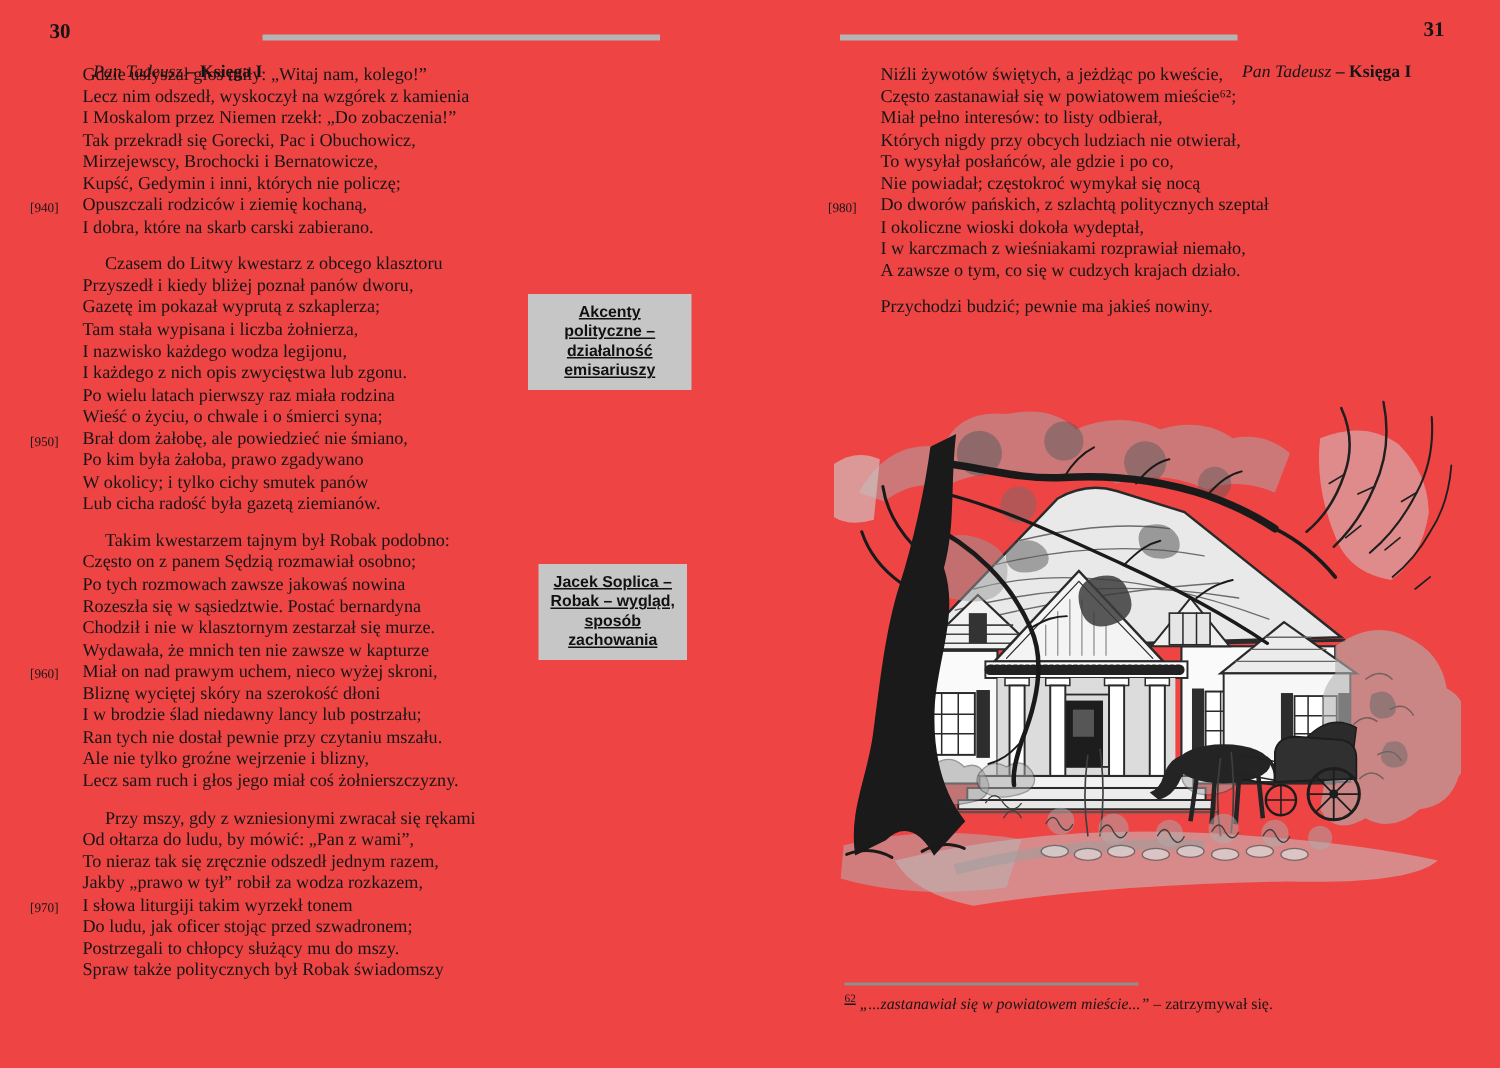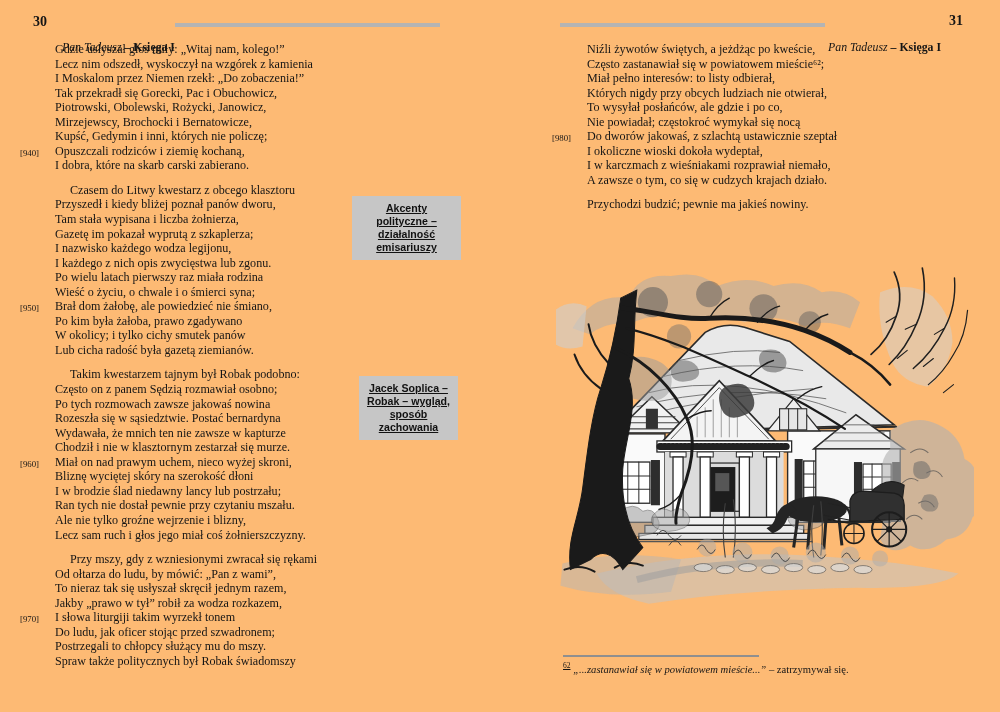--- a/index.html
+++ b/index.html
@@ -1,16 +1,16 @@
 <!DOCTYPE html>
 <html lang="pl"><head>
 <meta charset="utf-8">
 <style>
   html,body{margin:0;padding:0;background:#ffffff;}
-  .spread{position:relative;width:1000px;height:712px;background:#fdba74;
+  .spread{position:relative;width:1000px;height:712px;background:#ef4444;
           font-family:"Liberation Serif",serif;color:#151515;overflow:hidden;}
   .page{position:absolute;top:0;width:500px;height:712px;}
   .page-left{left:0;}
   .page-right{left:500px;}
 
   
   .pgnum{position:absolute;font-weight:bold;font-size:14px;}
   .runtitle{position:absolute;font-size:11.8px;white-space:nowrap;margin-top:23px;}
   .runtitle .it{font-style:italic;}
   .runtitle .bd{font-weight:bold;}
@@ -52,58 +52,57 @@
       <span class="bd">– Księga I</span>
     </span>
     <div class="hrule" style="left:175px;top:23px;width:265px"></div>
 
     <div class="poem" id="poem-left" style="left:20px;top:42px;width:360px">
         <div class="stanza">
           <div class="line"><span class="t">Gdzie usłyszał głos miły: „Witaj nam, kolego!”</span></div>
           <div class="line"><span class="t">Lecz nim odszedł, wyskoczył na wzgórek z kamienia</span></div>
           <div class="line"><span class="t">I Moskalom przez Niemen rzekł: „Do zobaczenia!”</span></div>
           <div class="line"><span class="t">Tak przekradł się Gorecki, Pac i Obuchowicz,</span></div>
-          <div class="line"><span class="t">Piotrowski, Obolewski, Rożycki, Janowicz,</span></div>
           <div class="line"><span class="t">Mirzejewscy, Brochocki i Bernatowicze,</span></div>
           <div class="line"><span class="t">Kupść, Gedymin i inni, których nie policzę;</span></div>
           <div class="line"><span class="num">[940]</span><span class="t">Opuszczali rodziców i ziemię kochaną,</span></div>
           <div class="line"><span class="t">I dobra, które na skarb carski zabierano.</span></div>
         </div>
         <div class="stanza">
           <div class="line indent"><span class="t">Czasem do Litwy kwestarz z obcego klasztoru</span></div>
           <div class="line"><span class="t">Przyszedł i kiedy bliżej poznał panów dworu,</span></div>
+          <div class="line"><span class="t">Gazetę im pokazał wyprutą z szkaplerza;</span></div>
           <div class="line"><span class="t">Tam stała wypisana i liczba żołnierza,</span></div>
-          <div class="line"><span class="t">Gazetę im pokazał wyprutą z szkaplerza;</span></div>
           <div class="line"><span class="t">I nazwisko każdego wodza legijonu,</span></div>
           <div class="line"><span class="t">I każdego z nich opis zwycięstwa lub zgonu.</span></div>
           <div class="line"><span class="t">Po wielu latach pierwszy raz miała rodzina</span></div>
           <div class="line"><span class="t">Wieść o życiu, o chwale i o śmierci syna;</span></div>
           <div class="line"><span class="num">[950]</span><span class="t">Brał dom żałobę, ale powiedzieć nie śmiano,</span></div>
           <div class="line"><span class="t">Po kim była żałoba, prawo zgadywano</span></div>
           <div class="line"><span class="t">W okolicy; i tylko cichy smutek panów</span></div>
           <div class="line"><span class="t">Lub cicha radość była gazetą ziemianów.</span></div>
         </div>
         <div class="stanza">
           <div class="line indent"><span class="t">Takim kwestarzem tajnym był Robak podobno:</span></div>
           <div class="line"><span class="t">Często on z panem Sędzią rozmawiał osobno;</span></div>
           <div class="line"><span class="t">Po tych rozmowach zawsze jakowaś nowina</span></div>
           <div class="line"><span class="t">Rozeszła się w sąsiedztwie. Postać bernardyna</span></div>
+          <div class="line"><span class="t">Chodził i nie w klasztornym zestarzał się murze.</span></div>
           <div class="line"><span class="t">Wydawała, że mnich ten nie zawsze w kapturze</span></div>
-          <div class="line"><span class="t">Chodził i nie w klasztornym zestarzał się murze.</span></div>
           <div class="line"><span class="num">[960]</span><span class="t">Miał on nad prawym uchem, nieco wyżej skroni,</span></div>
           <div class="line"><span class="t">Bliznę wyciętej skóry na szerokość dłoni</span></div>
           <div class="line"><span class="t">I w brodzie ślad niedawny lancy lub postrzału;</span></div>
           <div class="line"><span class="t">Ran tych nie dostał pewnie przy czytaniu mszału.</span></div>
           <div class="line"><span class="t">Ale nie tylko groźne wejrzenie i blizny,</span></div>
           <div class="line"><span class="t">Lecz sam ruch i głos jego miał coś żołnierszczyzny.</span></div>
         </div>
         <div class="stanza">
           <div class="line indent"><span class="t">Przy mszy, gdy z wzniesionymi zwracał się rękami</span></div>
           <div class="line"><span class="t">Od ołtarza do ludu, by mówić: „Pan z wami”,</span></div>
-          <div class="line"><span class="t">To nieraz tak się usłyszał skręcił jednym razem,</span></div>
+          <div class="line"><span class="t">To nieraz tak się zręcznie odszedł jednym razem,</span></div>
           <div class="line"><span class="t">Jakby „prawo w tył” robił za wodza rozkazem,</span></div>
           <div class="line"><span class="num">[970]</span><span class="t">I słowa liturgiji takim wyrzekł tonem</span></div>
           <div class="line"><span class="t">Do ludu, jak oficer stojąc przed szwadronem;</span></div>
           <div class="line"><span class="t">Postrzegali to chłopcy służący mu do mszy.</span></div>
           <div class="line"><span class="t">Spraw także politycznych był Robak świadomszy</span></div>
         </div>
       </div>
 
     <aside class="note note1">
         <div>Akcenty</div>
@@ -128,21 +127,21 @@
     <span class="pgnum" style="left:449px;top:13px">31</span>
 
     <div class="poem" id="poem-right" style="left:52px;top:42px;width:400px">
         <div class="stanza">
           <div class="line"><span class="t">Niźli żywotów świętych, a jeżdżąc po kweście,</span></div>
           <div class="line"><span class="t">Często zastanawiał się w powiatowem mieście⁶²;</span></div>
           <div class="line"><span class="t">Miał pełno interesów: to listy odbierał,</span></div>
           <div class="line"><span class="t">Których nigdy przy obcych ludziach nie otwierał,</span></div>
           <div class="line"><span class="t">To wysyłał posłańców, ale gdzie i po co,</span></div>
           <div class="line"><span class="t">Nie powiadał; częstokroć wymykał się nocą</span></div>
-          <div class="line"><span class="num">[980]</span><span class="t">Do dworów jakowaś, z szlachtą ustawicznie szeptał</span></div>
+          <div class="line"><span class="num">[980]</span><span class="t">Do dworów pańskich, z szlachtą politycznych szeptał</span></div>
           <div class="line"><span class="t">I okoliczne wioski dokoła wydeptał,</span></div>
           <div class="line"><span class="t">I w karczmach z wieśniakami rozprawiał niemało,</span></div>
           <div class="line"><span class="t">A zawsze o tym, co się w cudzych krajach działo.</span></div>
         </div>
         <div class="stanza">
           <div class="line"><span class="t">Przychodzi budzić; pewnie ma jakieś nowiny.</span></div>
         </div>
       </div>
 
     <figure class="illu">

